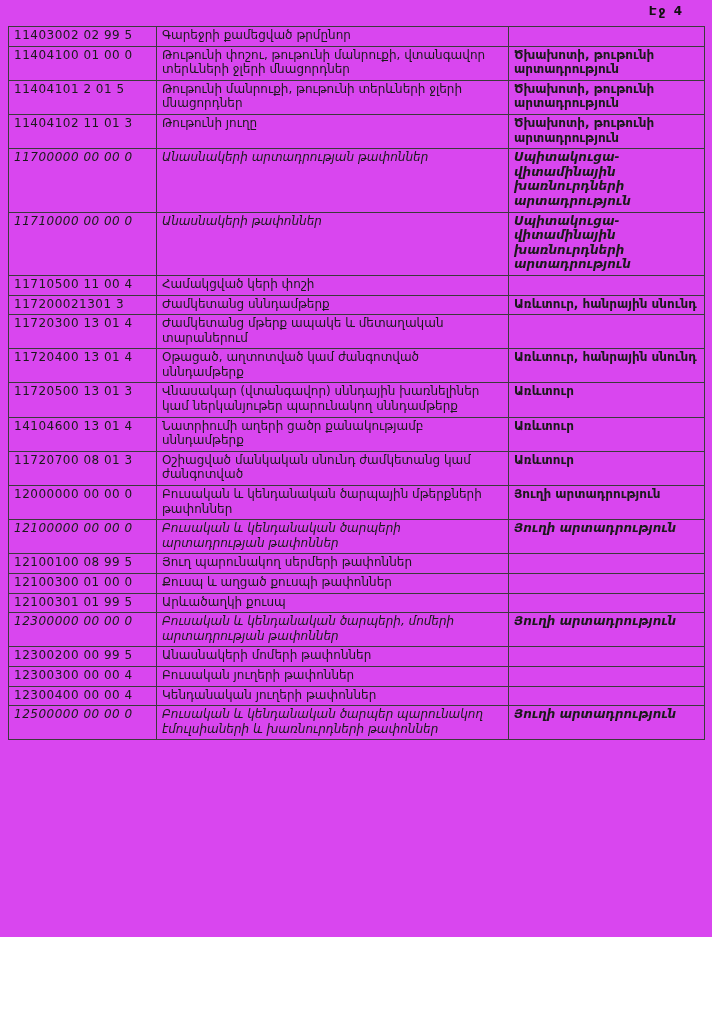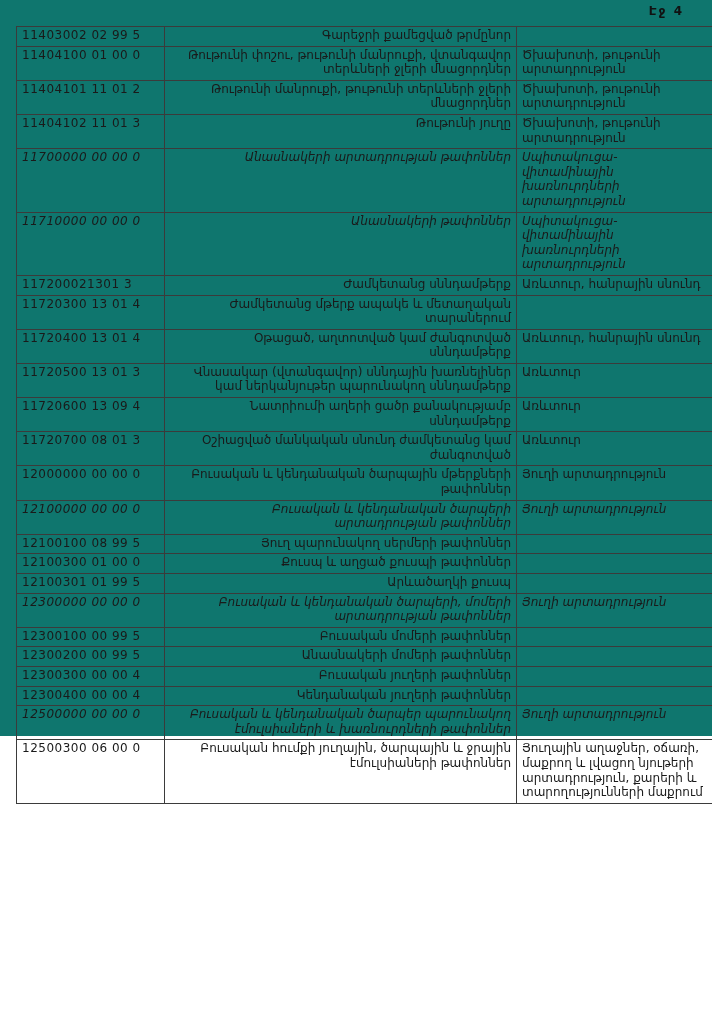--- a/index.html
+++ b/index.html
@@ -5,50 +5,50 @@
   * { margin: 0; padding: 0; box-sizing: border-box; }
   html, body {
     width: 712px; height: 1020px;
     background: #ffffff;
     font-family: "DejaVu Sans", sans-serif;
     color: #1c1c1c;
     overflow: hidden;
   }
   .page {
     position: relative;
-    width: 712px; height: 736px;
-    background: #0f766e;
+    width: 712px; height: 937px;
+    background: #d946ef;
   }
   .page-label {
     position: absolute;
     top: 4px; right: 28px;
     font-size: 12px;
     font-weight: bold;
     letter-spacing: 2px;
     color: #111;
   }
   table.waste-table {
     position: absolute;
-    left: 16px; top: 26px;
+    left: 8px; top: 26px;
     width: 696px;
     border-collapse: collapse;
     table-layout: fixed;
   }
   table.waste-table td {
     border: 1px solid #3b3b3b;
     vertical-align: top;
     padding: 1px 5px 3px 5px;
     font-size: 12px;
     line-height: 14.6px;
     color: #1a1a1a;
     word-wrap: break-word;
   }
   td.col-code { width: 148px; letter-spacing: 0.5px; }
-  td.col-desc { width: 352px; text-align: right; }
-  td.col-cat  { width: 196px; }
+  td.col-desc { width: 352px; }
+  td.col-cat  { width: 196px; font-weight: bold; }
   tr.italic td { font-style: italic; }
 </style>
 </head>
 <body>
 
 <div class="page">
   <div class="page-label">Էջ  4</div>
 
   <table class="waste-table">
     <tbody>
@@ -56,38 +56,43 @@
           <td class="col-code">11403002 02 99 5</td>
           <td class="col-desc">Գարեջրի քամեցված թրմընոր</td>
           <td class="col-cat"></td>
         </tr>
         <tr>
           <td class="col-code">11404100 01 00 0</td>
           <td class="col-desc">Թութունի փոշու, թութունի մանրուքի, վտանգավոր տերևների ջլերի մնացորդներ</td>
           <td class="col-cat">Ծխախոտի, թութունի արտադրություն</td>
         </tr>
         <tr>
-          <td class="col-code">11404101 11 01 2</td>
+          <td class="col-code">11404101 2 01 5</td>
           <td class="col-desc">Թութունի մանրուքի, թութունի տերևների ջլերի մնացորդներ</td>
           <td class="col-cat">Ծխախոտի, թութունի արտադրություն</td>
         </tr>
         <tr>
           <td class="col-code">11404102 11 01 3</td>
           <td class="col-desc">Թութունի յուղը</td>
           <td class="col-cat">Ծխախոտի, թութունի արտադրություն</td>
         </tr>
         <tr class="italic">
           <td class="col-code">11700000 00 00 0</td>
           <td class="col-desc">Անասնակերի արտադրության թափոններ</td>
           <td class="col-cat">Սպիտակուցա-վիտամինային խառնուրդների արտադրություն</td>
         </tr>
         <tr class="italic">
           <td class="col-code">11710000 00 00 0</td>
           <td class="col-desc">Անասնակերի թափոններ</td>
           <td class="col-cat">Սպիտակուցա-վիտամինային խառնուրդների արտադրություն</td>
+        </tr>
+        <tr>
+          <td class="col-code">11710500 11 00 4</td>
+          <td class="col-desc">Համակցված կերի փոշի</td>
+          <td class="col-cat"></td>
         </tr>
         <tr>
           <td class="col-code">117200021301 3</td>
           <td class="col-desc">Ժամկետանց սննդամթերք</td>
           <td class="col-cat">Առևտուր, հանրային սնունդ</td>
         </tr>
         <tr>
           <td class="col-code">11720300 13 01 4</td>
           <td class="col-desc">Ժամկետանց մթերք ապակե և մետաղական տարաներում</td>
           <td class="col-cat"></td>
@@ -96,21 +101,21 @@
           <td class="col-code">11720400 13 01 4</td>
           <td class="col-desc">Օթացած, աղտոտված կամ ժանգոտված սննդամթերք</td>
           <td class="col-cat">Առևտուր, հանրային սնունդ</td>
         </tr>
         <tr>
           <td class="col-code">11720500 13 01 3</td>
           <td class="col-desc">Վնասակար (վտանգավոր) սննդային խառնելիներ կամ ներկանյութեր պարունակող սննդամթերք</td>
           <td class="col-cat">Առևտուր</td>
         </tr>
         <tr>
-          <td class="col-code">11720600 13 09 4</td>
+          <td class="col-code">14104600 13 01 4</td>
           <td class="col-desc">Նատրիումի աղերի ցածր քանակությամբ սննդամթերք</td>
           <td class="col-cat">Առևտուր</td>
         </tr>
         <tr>
           <td class="col-code">11720700 08 01 3</td>
           <td class="col-desc">Օշիացված մանկական սնունդ ժամկետանց կամ ժանգոտված</td>
           <td class="col-cat">Առևտուր</td>
         </tr>
         <tr>
           <td class="col-code">12000000 00 00 0</td>
@@ -136,44 +141,34 @@
           <td class="col-code">12100301 01 99 5</td>
           <td class="col-desc">Արևածաղկի քուսպ</td>
           <td class="col-cat"></td>
         </tr>
         <tr class="italic">
           <td class="col-code">12300000 00 00 0</td>
           <td class="col-desc">Բուսական և կենդանական ծարպերի, մոմերի արտադրության թափոններ</td>
           <td class="col-cat">Յուղի արտադրություն</td>
         </tr>
         <tr>
-          <td class="col-code">12300100 00 99 5</td>
-          <td class="col-desc">Բուսական մոմերի թափոններ</td>
-          <td class="col-cat"></td>
-        </tr>
-        <tr>
           <td class="col-code">12300200 00 99 5</td>
           <td class="col-desc">Անասնակերի մոմերի թափոններ</td>
           <td class="col-cat"></td>
         </tr>
         <tr>
           <td class="col-code">12300300 00 00 4</td>
           <td class="col-desc">Բուսական յուղերի թափոններ</td>
           <td class="col-cat"></td>
         </tr>
         <tr>
           <td class="col-code">12300400 00 00 4</td>
           <td class="col-desc">Կենդանական յուղերի թափոններ</td>
           <td class="col-cat"></td>
         </tr>
         <tr class="italic">
           <td class="col-code">12500000 00 00 0</td>
           <td class="col-desc">Բուսական և կենդանական ծարպեր պարունակող էմուլսիաների և խառնուրդների թափոններ</td>
           <td class="col-cat">Յուղի արտադրություն</td>
         </tr>
-        <tr>
-          <td class="col-code">12500300 06 00 0</td>
-          <td class="col-desc">Բուսական հումքի յուղային, ծարպային և ջրային էմուլսիաների թափոններ</td>
-          <td class="col-cat">Յուղային աղաջներ, օճառի, մաքրող և լվացող նյութերի արտադրություն, քարերի և տարողությունների մաքրում</td>
-        </tr>
       </tbody>
   </table>
 </div>
 
 </body></html>

